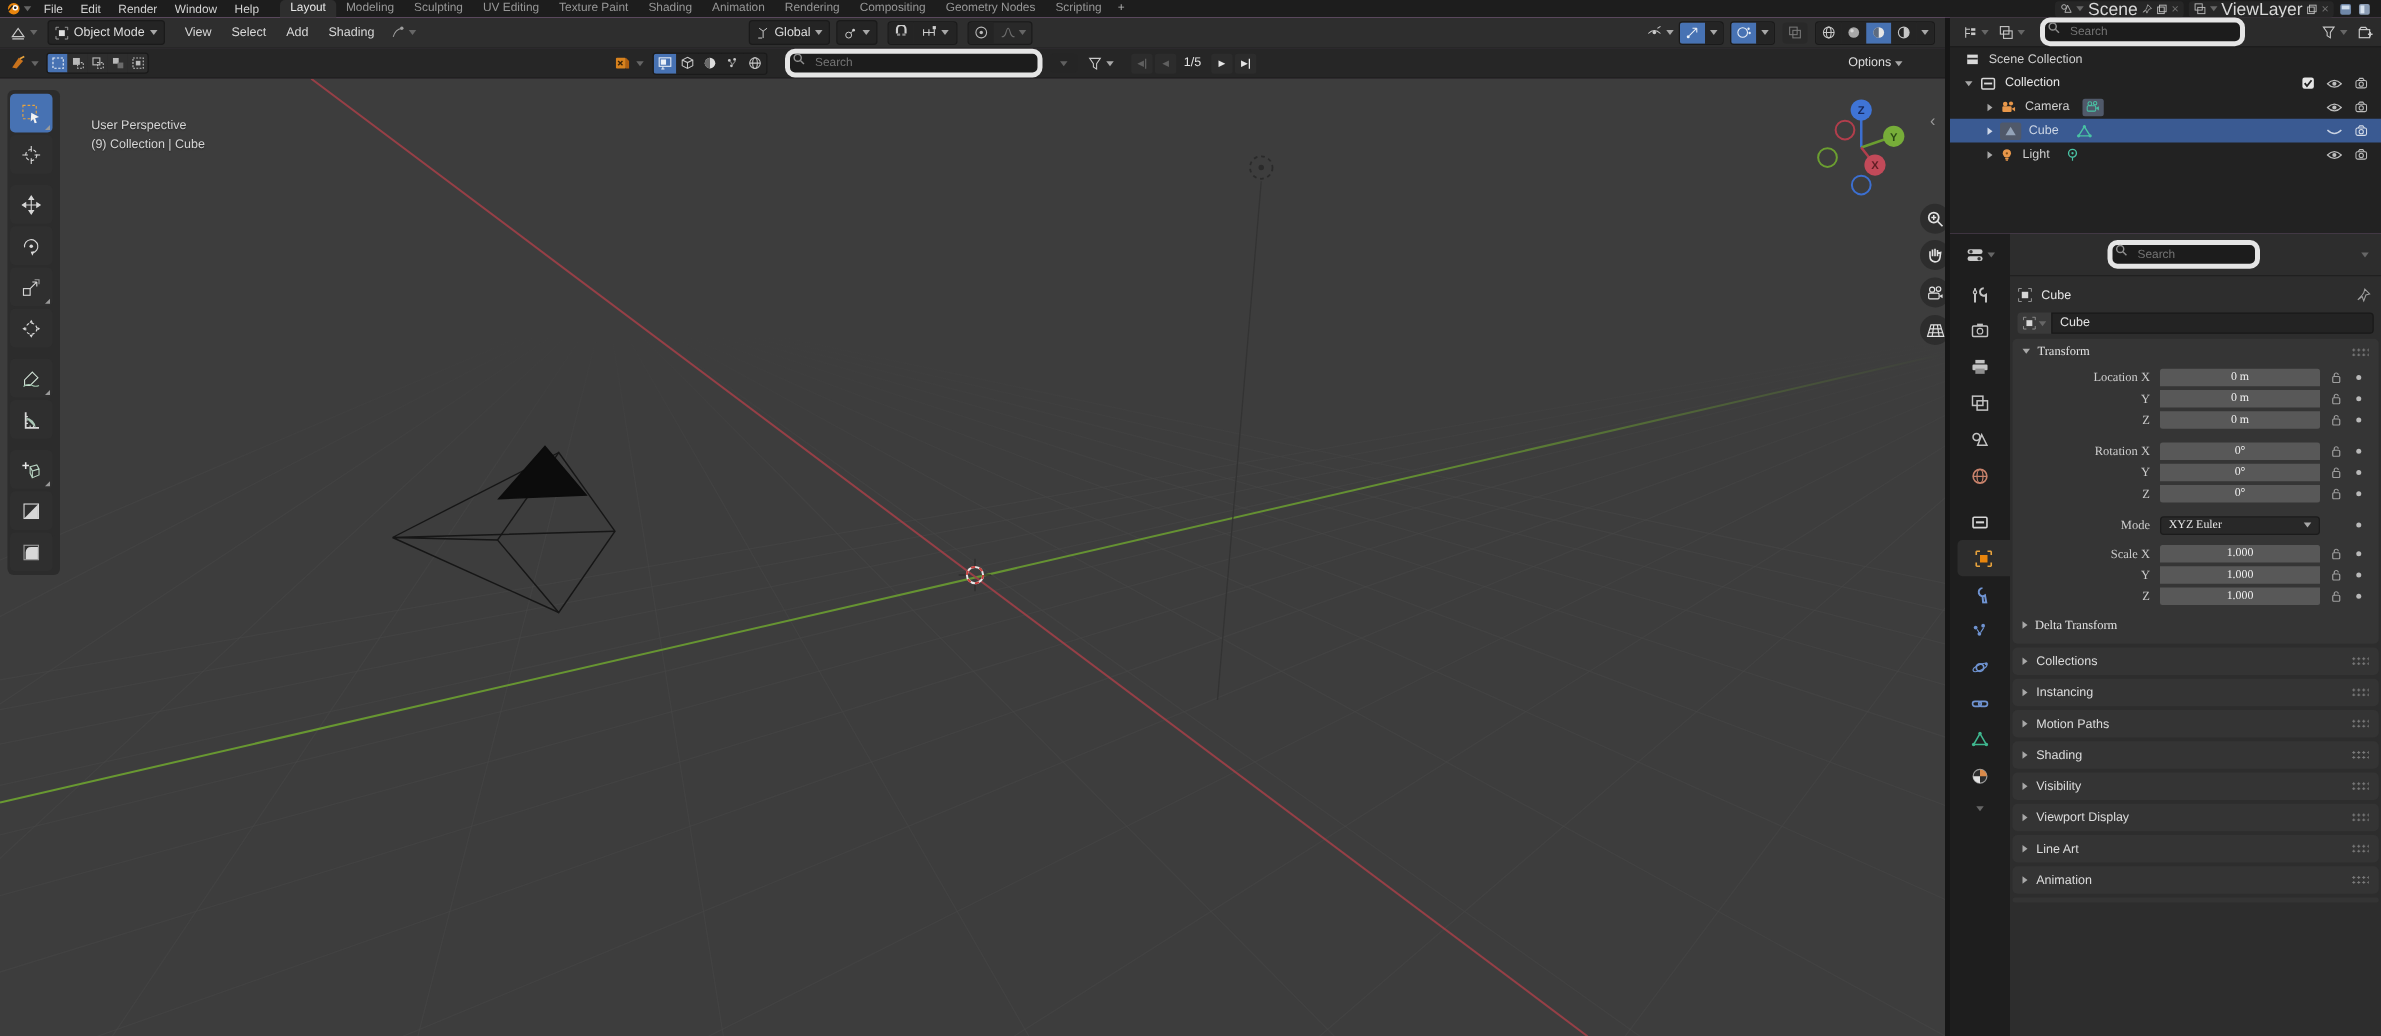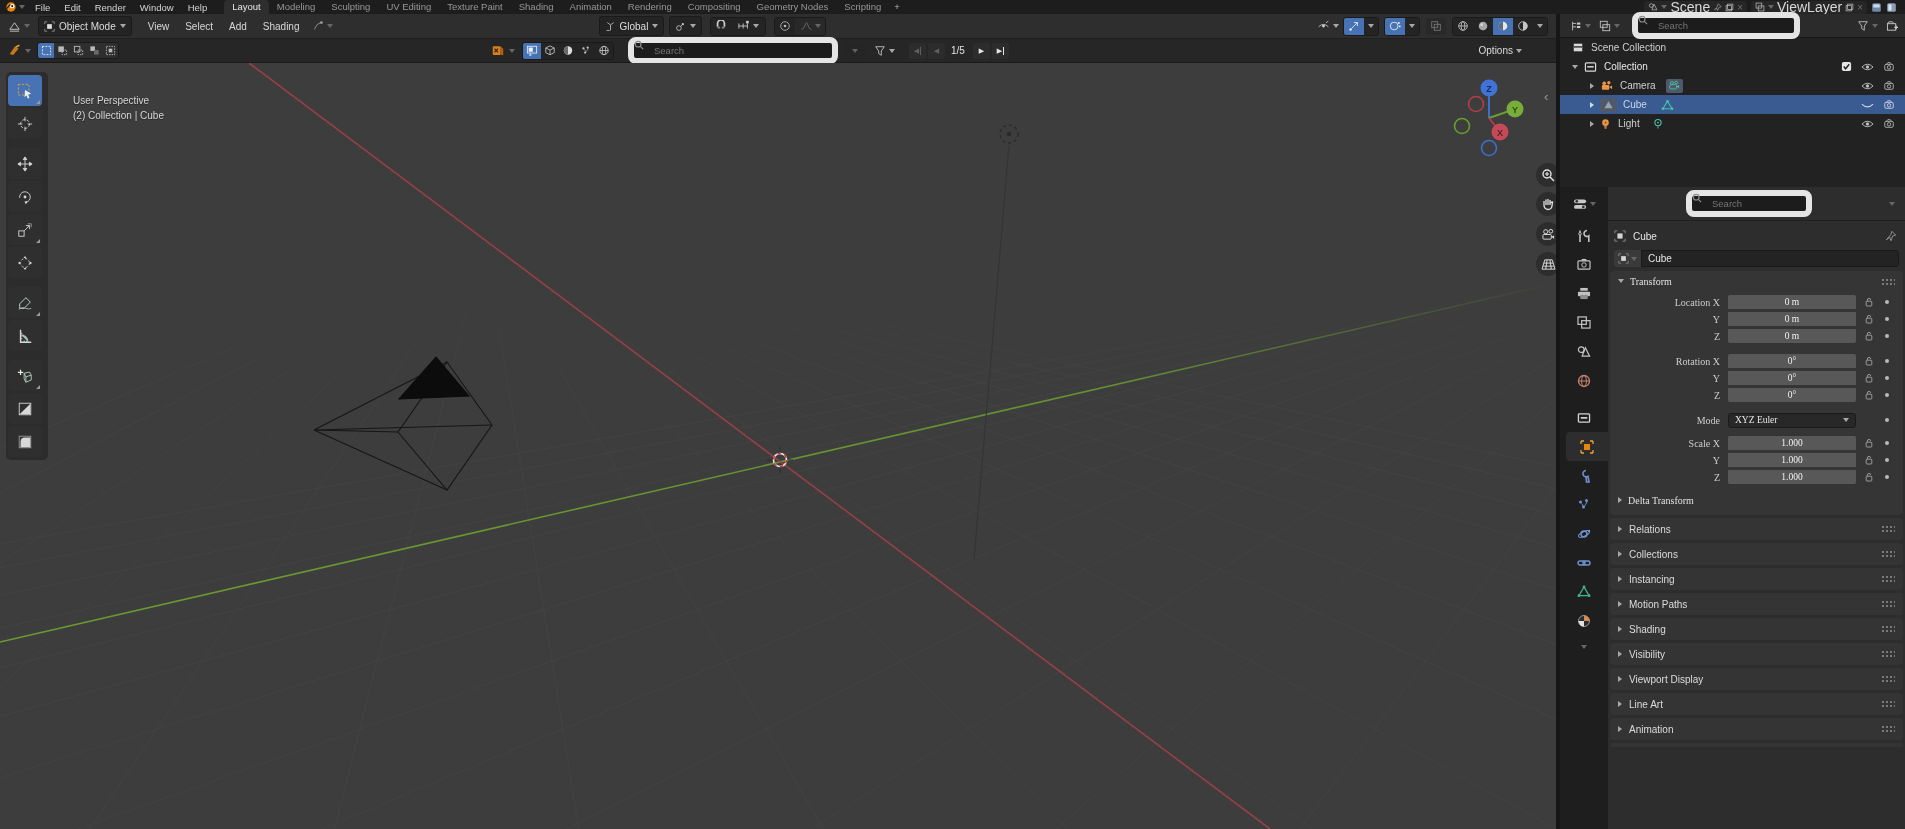--- a/index.html
+++ b/index.html
@@ -28,21 +28,21 @@
   #vp-header .menu{padding:0 8px;color:#d8d8d8;}
   .hdr-btn{display:flex;align-items:center;gap:4px;background:#242424;border:1px solid #1a1a1a;border-radius:3px;padding:2px 5px;height:14px;color:#dedede;}
   .hdr-flat{display:flex;align-items:center;gap:3px;padding:2px 4px;height:14px;}
   .tgl{width:20px;height:17px;background:#242424;display:flex;align-items:center;justify-content:center;}
   .tgl.on{background:#4772b3;}
   .tgl.dim{opacity:.45;}
   .grp{display:flex;border-radius:3px;overflow:hidden;border:1px solid #1a1a1a;}
   #vp-tools{left:0;top:39px;width:1556px;height:24px;background:#262626;display:flex;align-items:center;border-bottom:1px solid #1a1a1a;box-sizing:border-box;}
   .selmode{width:16px;height:15px;background:#2e2e2e;display:flex;align-items:center;justify-content:center;}
   .selmode.on{background:#4772b3;}
-  .search{background:#1c1c1c;border:6px solid #e5e5e5;border-radius:8px;color:#bbb;font-size:9.5px;
+  .search{background:#1c1c1c;border:4px solid #e5e5e5;border-radius:8px;color:#bbb;font-size:9.5px;
           font-family:"Liberation Sans",sans-serif;outline:none;padding:1px 6px 1px 20px;height:13px;}
   .pgbtn{width:17px;height:16px;background:#2c2c2c;border-radius:2px;display:flex;align-items:center;justify-content:center;
          color:#e6e6e6;font-size:7px;margin-left:2px;}
   .pgbtn.dim{color:#5f5f5f;}
   
   #canvas{left:0;top:63px;width:1556px;height:766px;background:#3d3d3d;overflow:hidden;}
   #vp-text{left:73px;top:30px;line-height:15px;color:#d6d6d6;font-size:10px;text-shadow:0 1px 1px rgba(0,0,0,.4);}
   
   #toolbar{left:6px;top:9px;width:38px;background:rgba(42,42,42,.92);border-radius:5px;padding:3px 2px;display:flex;flex-direction:column;gap:2px;}
   .tool{width:34px;height:31px;background:#2f2f2f;border-radius:4px;display:flex;align-items:center;justify-content:center;position:relative;}
@@ -474,21 +474,21 @@
           <line x1="780" y1="403" x2="780" y2="410" stroke="#2c2c2c"></line>
         <line x1="767" y1="397" x2="774" y2="397" stroke="#2c2c2c"></line>
           <line x1="786" y1="397" x2="793" y2="397" stroke="#2c2c2c"></line>
         <circle cx="780" cy="397" r="6.5" fill="none" stroke="#e8e8e8" stroke-width="1.6"></circle>
         <circle cx="780" cy="397" r="6.5" fill="none" stroke="#c8403e" stroke-width="1.6" stroke-dasharray="3.4 3.4"></circle>
       </g>
     </svg>
 
     <div id="vp-text" class="abs">
       <div>User Perspective</div>
-      <div>(2) Collection | Cube</div>
+      <div>(9) Collection | Cube</div>
     </div>
 
     <div id="toolbar" class="abs">
       <div class="tool on sub">
         <svg width="16" height="16" viewBox="0 0 18 18">
             <rect x="1.5" y="1.5" width="12" height="12" fill="none" stroke="#e8a33d" stroke-dasharray="2.4 1.8"></rect>
             <path d="M9 8 L16 12 L12.5 13 L14 17 L12 17.5 L10.8 13.8 L8.5 16 Z" fill="#f2f2f2"></path>
           </svg>
       </div>
       <div class="tool">
@@ -1046,25 +1046,20 @@
           </div>
           <div class="panel-h" style="height:18px;margin-top:6px">
             <span class="chvr" style="margin-right:6px"></span>
             <span>Delta Transform</span>
           </div>
         </div>
       </div>
 
       <div class="cpanel">
         <span class="chvr" style="margin-right:7px"></span>
-        <span>Relations</span>
-        <span class="grip"></span>
-      </div>
-      <div class="cpanel">
-        <span class="chvr" style="margin-right:7px"></span>
         <span>Collections</span>
         <span class="grip"></span>
       </div>
       <div class="cpanel">
         <span class="chvr" style="margin-right:7px"></span>
         <span>Instancing</span>
         <span class="grip"></span>
       </div>
       <div class="cpanel">
         <span class="chvr" style="margin-right:7px"></span>

